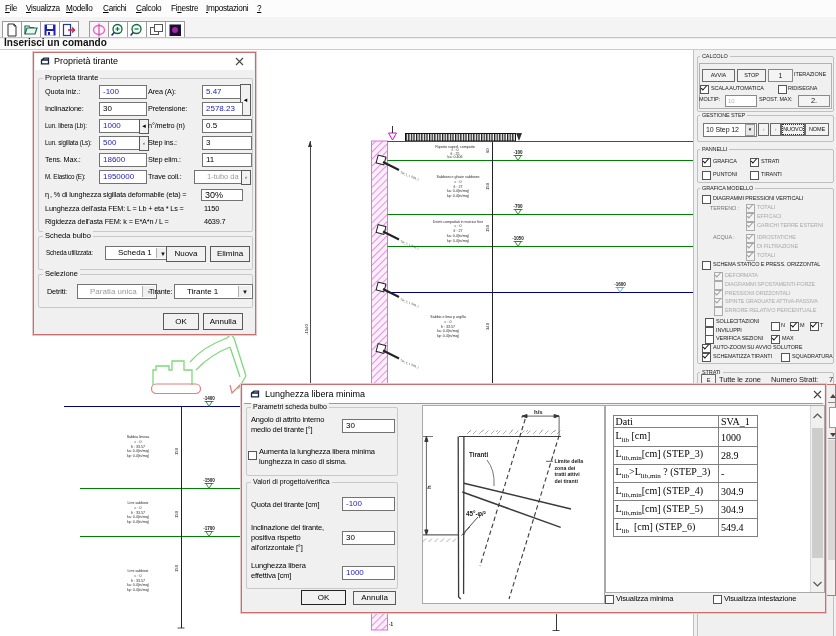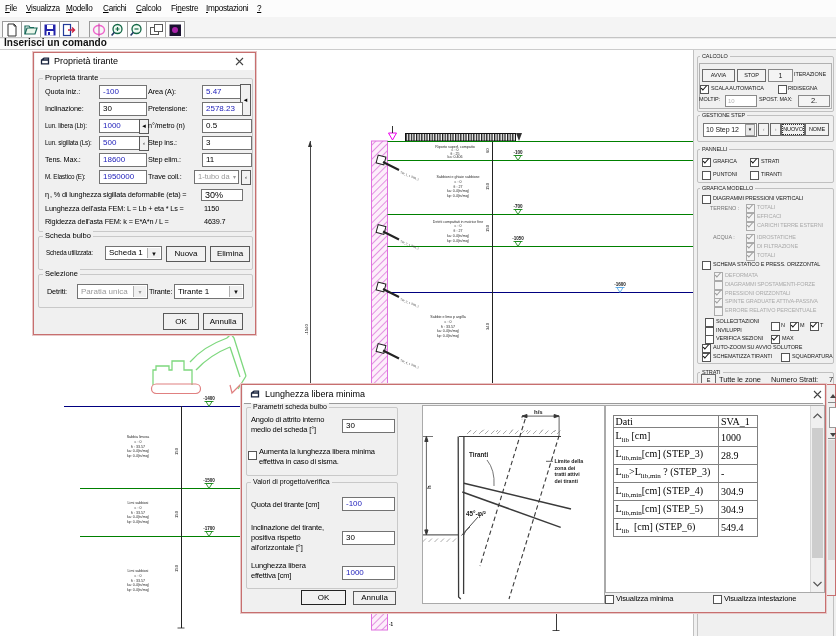--- a/index.html
+++ b/index.html
@@ -26,21 +26,21 @@
 
 .dlg{position:absolute;background:#f0f0f0;border:1px solid #c76f6f;box-shadow:0 0 0 1px #e8c8c8}
 .dtitle{position:absolute;left:1px;top:0;right:1px;height:17px;background:#fff;font-size:9px;color:#000}
 .fld{position:absolute;background:#fff;border:1px solid #737373;font-size:8px;line-height:12px;padding-left:3px;white-space:nowrap;overflow:hidden}
 .blue{color:#2222bb}
 .dl{position:absolute;font-size:7.3px;letter-spacing:-0.15px;white-space:nowrap;color:#000}
 .sx{transform:scaleX(0.86);transform-origin:0 50%}
 .grp2{position:absolute;border:1px solid #c9c9c9;border-radius:2px}
 .grplbl2{position:absolute;background:#f0f0f0;padding:0 2px;font-size:7.5px;white-space:nowrap}
 .btn{position:absolute;background:#f1f1f1;border:1px solid #5a5a5a;font-size:8px;text-align:center;color:#000}
-.combo{position:absolute;background:#fff;border:1px solid #737373;font-size:8px;padding-left:3px;white-space:nowrap}
+.combo{position:absolute;background:#fff;border:1px solid #737373;font-size:8px;padding-left:12px;white-space:nowrap}
 .carr{position:absolute;right:1px;top:1px;bottom:1px;width:12px;background:#f0f0f0;border-left:1px solid #b0b0b0;text-align:center;font-size:6px;color:#111}
 .tc{border:1px solid #808080;padding:0 0 0 2px;vertical-align:middle;overflow:hidden;white-space:nowrap}
 .tc sub{font-size:7px}
 </style></head>
 <body>
 
 <svg class="abs" style="left:0;top:50px" width="836" height="586" viewBox="0 50 836 586">
 
   <defs>
     <pattern id="wallh" width="5" height="5" patternUnits="userSpaceOnUse" patternTransform="rotate(-45)">
@@ -420,25 +420,25 @@
     <span style="position:absolute;left:22px;top:4px;font-size:9px">Lunghezza libera minima</span>
     <svg style="position:absolute;left:570px;top:5px" width="9" height="9">
         <path d="M1 1 L8 8 M8 1 L1 8" stroke="#444" stroke-width="1.1"></path>
       </svg>
   </div>
   <div style="position:absolute;left:2px;top:18px;width:579px;height:1px;background:#9a9a9a"></div>
 
   <div class="grp2" style="left:4px;top:22px;width:150px;height:67px"></div>
   <div class="grplbl2" style="left:9px;top:18px;font-size:7px">Parametri scheda bulbo</div>
   <div class="dl" style="left:9px;top:30px;font-size:7.5px">Angolo di attrito interno</div>
-  <div class="dl" style="left:9px;top:40px;font-size:7.5px">medio del scheda [°]</div>
+  <div class="dl" style="left:9px;top:40px;font-size:7.5px">medio del tirante [°]</div>
   <div class="fld" style="left:100px;top:34px;width:48px;height:12px">30</div>
   <div class="cb" style="left:6px;top:66px;width:7px;height:7px"></div>
   <div class="dl" style="left:17px;top:62px;font-size:7.5px">Aumenta la lunghezza libera minima</div>
-  <div class="dl" style="left:17px;top:72px;font-size:7.5px">effettiva in caso di sisma.</div>
+  <div class="dl" style="left:17px;top:72px;font-size:7.5px">lunghezza in caso di sisma.</div>
   <div class="grp2" style="left:4px;top:97px;width:150px;height:105px"></div>
   <div class="grplbl2" style="left:9px;top:93px;font-size:7px">Valori di progetto/verifica</div>
   <div class="dl" style="left:9px;top:115px;font-size:7.5px">Quota del tirante [cm]</div>
   <div class="fld blue" style="left:100px;top:112px;width:48px;height:12px">-100</div>
   <div class="dl" style="left:9px;top:138px;font-size:7.5px">Inclinazione del tirante,</div>
   <div class="dl" style="left:9px;top:148px;font-size:7.5px">positiva rispetto</div>
   <div class="dl" style="left:9px;top:158px;font-size:7.5px">all'orizzontale [°]</div>
   <div class="fld" style="left:100px;top:146px;width:48px;height:12px">30</div>
   <div class="dl" style="left:9px;top:176px;font-size:7.5px">Lunghezza libera</div>
   <div class="dl" style="left:9px;top:186px;font-size:7.5px">effettiva [cm]</div>

